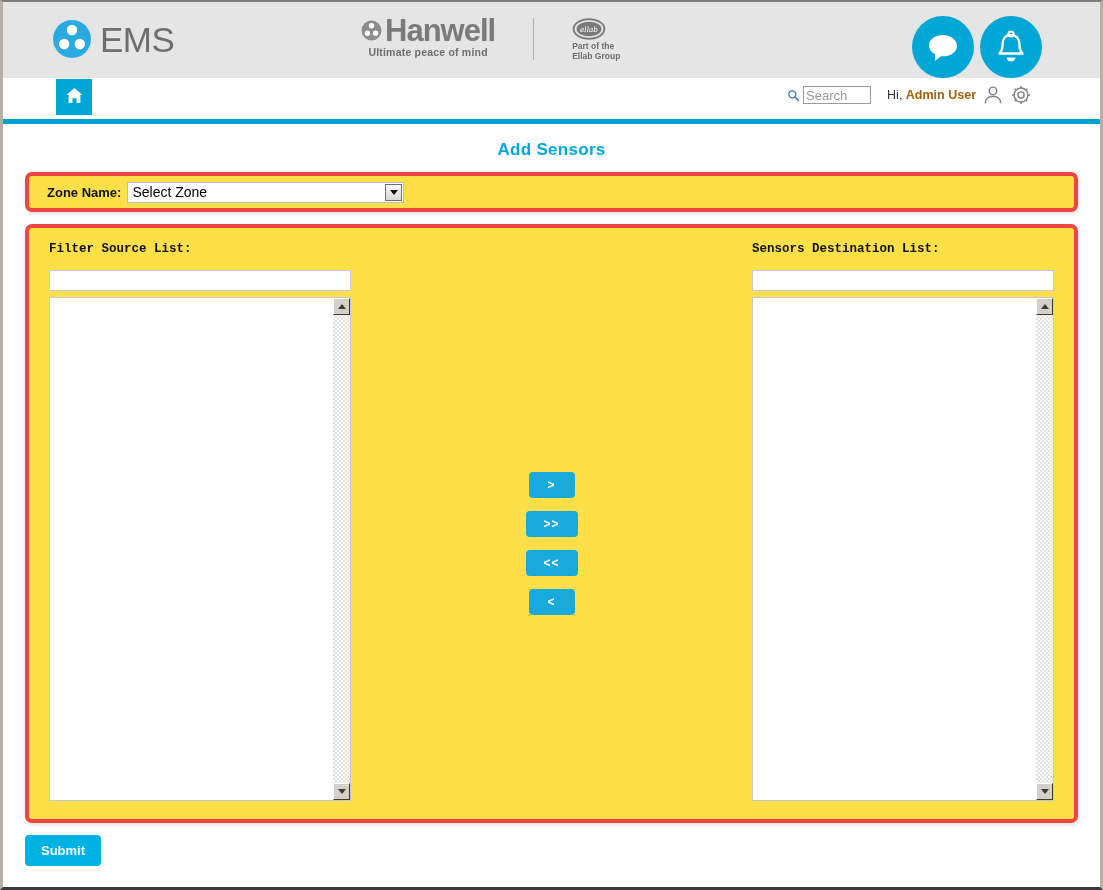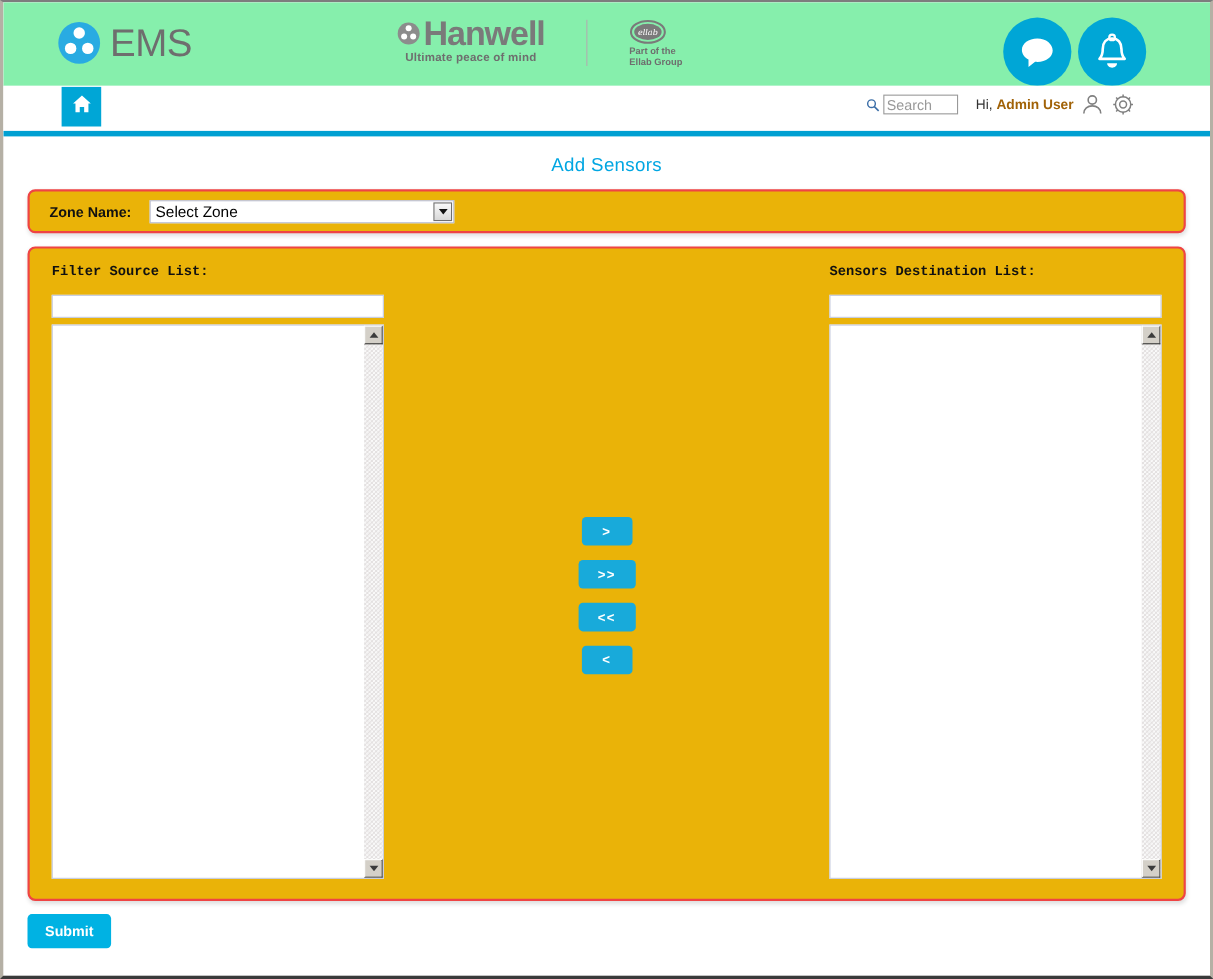--- a/index.html
+++ b/index.html
@@ -17,21 +17,21 @@
     border-right: 3px solid #b5b0a5;
     border-top: 2px solid #7d7d7d;
     border-bottom: 3px solid #3a3a3a;
     overflow: hidden;
   }
 
   
   .header {
     position: relative;
     height: 76px;
-    background: #86efac;
+    background: #e5e5e5;
   }
   .ems-logo {
     position: absolute;
     left: 49px; top: 17px;
     display: flex; align-items: center; gap: 8px;
   }
   .ems-mark { width: 40px; height: 40px; display:block; }
   .ems-text {
     font-size: 35px;
     font-weight: 500;
@@ -104,34 +104,33 @@
   }
   .search-input::placeholder { color: #999; }
   .greet { font-size: 12.5px; color: #333; margin-left: 10px; }
   .greet b { font-weight: bold; color: #a16207; }
   .person-ic, .gear-ic { width: 22px; height: 22px; display:block; cursor:pointer; }
 
   
   .page-title {
     text-align: center;
     font-size: 17px;
-    font-weight: normal;
+    font-weight: bold;
     color: #00a6e2;
     padding: 16px 0 12px 0;
     letter-spacing: 0.3px;
   }
 
   
   .panel {
-    background: #eab308;
-    border: 2px solid #ef4444;
+    background: #fde047;
+    border: 4px solid #ef4444;
     border-radius: 7px;
     box-shadow: 1px 2px 4px rgba(0,0,0,0.13);
     margin: 0 22px 12px 22px;
-    gap: 11px;
   }
   .panel-zone { padding: 10px 18px; height: 40px; display:flex; align-items:center; }
   .zone-label { font-size: 13px; font-weight: bold; color: #111; margin-right: 6px; }
   .zone-select-wrap { position: relative; width: 277px; height: 21px; }
   .zone-select {
     width: 100%; height: 100%;
     -webkit-appearance: none; appearance: none;
     border: 1px solid #b8bdd0;
     background: #fff;
     font-size: 14px;

